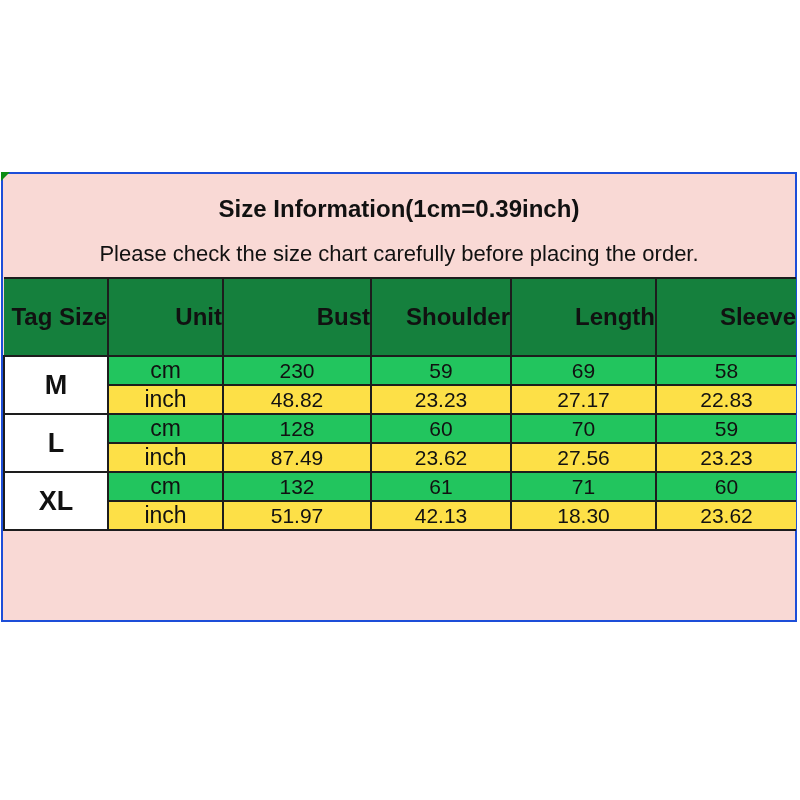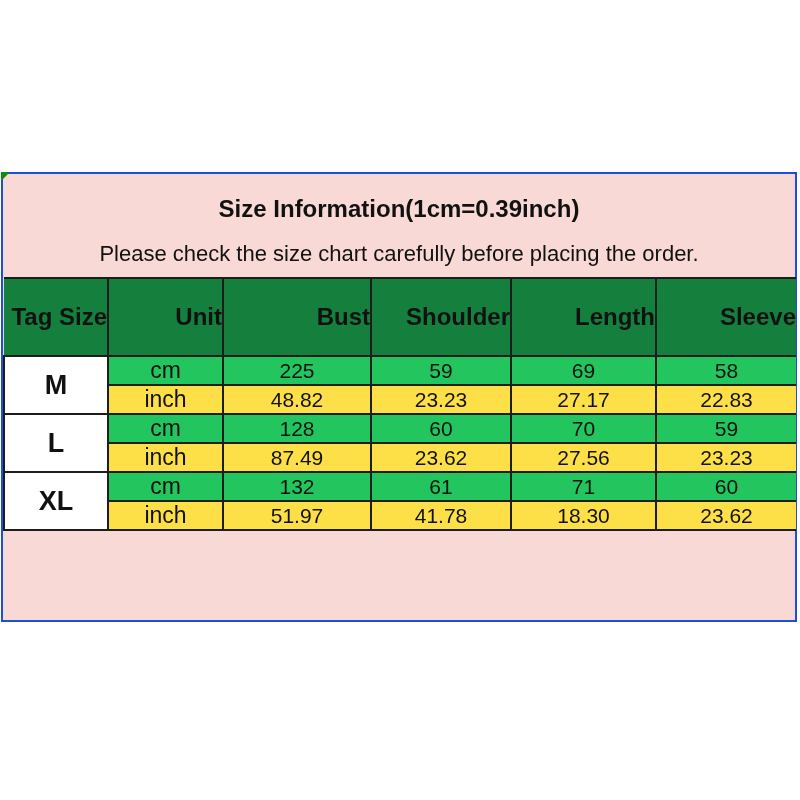--- a/index.html
+++ b/index.html
@@ -122,21 +122,21 @@
         <th>Bust</th>
         <th>Shoulder</th>
         <th>Length</th>
         <th>Sleeve</th>
       </tr>
     </thead>
     <tbody>
       <tr class="row-cm">
         <td class="tag-cell" rowspan="2">M</td>
         <td class="unit-cell">cm</td>
-        <td class="num-cell">225</td>
+        <td class="num-cell">230</td>
         <td class="num-cell">59</td>
         <td class="num-cell">69</td>
         <td class="num-cell">58</td>
       </tr>
       <tr class="row-inch">
         <td class="unit-cell">inch</td>
         <td class="num-cell">48.82</td>
         <td class="num-cell">23.23</td>
         <td class="num-cell">27.17</td>
         <td class="num-cell">22.83</td>
@@ -160,20 +160,20 @@
         <td class="tag-cell" rowspan="2">XL</td>
         <td class="unit-cell">cm</td>
         <td class="num-cell">132</td>
         <td class="num-cell">61</td>
         <td class="num-cell">71</td>
         <td class="num-cell">60</td>
       </tr>
       <tr class="row-inch">
         <td class="unit-cell">inch</td>
         <td class="num-cell">51.97</td>
-        <td class="num-cell">41.78</td>
+        <td class="num-cell">42.13</td>
         <td class="num-cell">18.30</td>
         <td class="num-cell">23.62</td>
       </tr>
     </tbody>
   </table>
 
 </div>
 
 </body></html>

